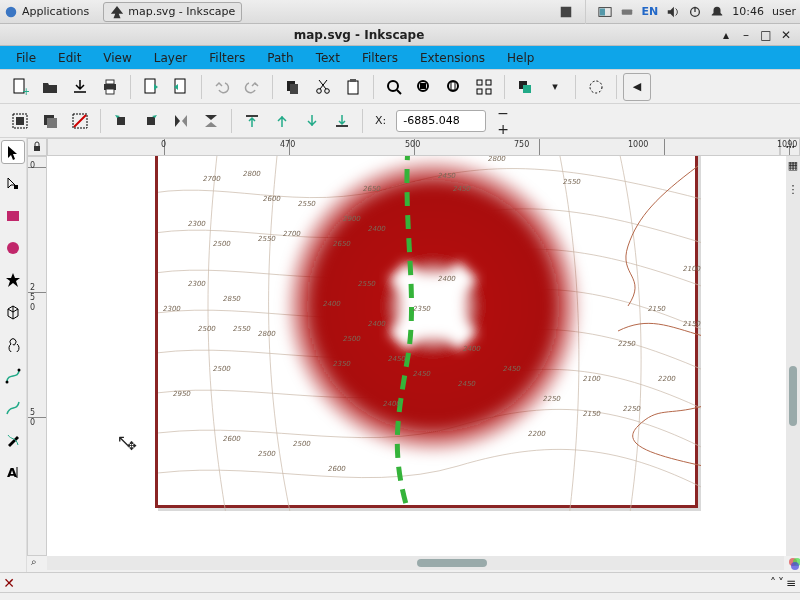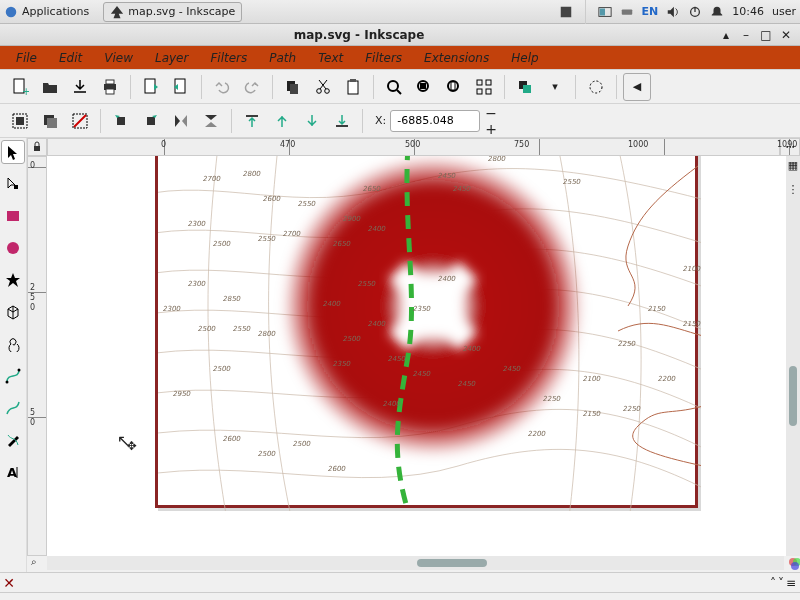--- a/index.html
+++ b/index.html
@@ -8,28 +8,28 @@
   .taskbar { height: 24px; background: linear-gradient(#eee,#ddd); display: flex; align-items: center; gap: 4px; padding: 0 4px; border-bottom: 1px solid #bbb; }
   .taskbar .app-btn { background:#e4e4e4; border:1px solid #aaa; border-radius:3px; padding:1px 6px; display:flex; align-items:center; gap:4px; font-size:11px; height:20px; }
   .taskbar .tray { margin-left: auto; display:flex; align-items:center; gap:8px; }
   .taskbar .icon { width:14px; height:14px; display:inline-block; }
   
   .titlebar { height: 22px; background: linear-gradient(#eaeaea,#d9d9d9); display:flex; align-items:center; border-bottom:1px solid #bbb; }
   .titlebar .title { flex:1; text-align:center; font-weight:bold; font-size:12px; }
   .titlebar .winbtns { display:flex; gap:4px; padding:0 6px; }
   .titlebar .winbtn { width:16px; height:16px; display:flex; align-items:center; justify-content:center; font-size:12px; }
   
-  .menubar { height:24px; display:flex; align-items:center; padding:0 6px; gap:2px; background:#c2410c; border-bottom:1px solid #d4d4d4;font-style:italic; }
+  .menubar { height:24px; display:flex; align-items:center; padding:0 6px; gap:2px; background:#0ea5e9; border-bottom:1px solid #d4d4d4; }
   .menubar .menu { padding:3px 10px; font-size:12px; }
   
   .toolbar { height: 34px; display:flex; align-items:center; padding:2px 6px; gap:2px; border-bottom:1px solid #d4d4d4; background:#f0f0f0; }
   .tb-btn { width:28px; height:28px; display:flex; align-items:center; justify-content:center; border:1px solid transparent; border-radius:3px; }
   .sep { width:1px; height:24px; background:#ccc; margin:0 4px; }
   .coord-label { font-size:11px; margin-left:6px; }
-  .coord-box { width:90px; height:22px; border:1px solid #aaa; border-radius:3px; background:#fff; padding:2px 6px; margin:0 2px; font-size:11px; }
+  .coord-box { width:90px; height:22px; border:1px solid #aaa; border-radius:3px; background:#fff; padding:2px 6px; margin:0 8px; font-size:11px; }
   
   .workspace { display:flex; height:434px; }
   .toolbox { width:27px; background:#f0f0f0; display:flex; flex-direction:column; padding:2px 1px; gap:8px; border-right:1px solid #ddd; }
   .tool { width:24px; height:24px; display:flex; align-items:center; justify-content:center; }
   .tool.active { background:#fff; border:1px solid #aaa; border-radius:3px; }
   .ruler-corner { width:20px; height:18px; background:#eee; border:1px solid #ccc; display:flex; align-items:center; justify-content:center; }
   .ruler-h { height:18px; background:#eee; border:1px solid #ccc; position:relative; font-size:8px; }
   .ruler-h .tick { position:absolute; top:0; bottom:0; border-left:1px solid #888; }
   .ruler-h .ticklab { position:absolute; top:1px; font-size:8px; color:#333; }
   .ruler-v { width:20px; background:#eee; border:1px solid #ccc; position:relative; font-size:8px; }

